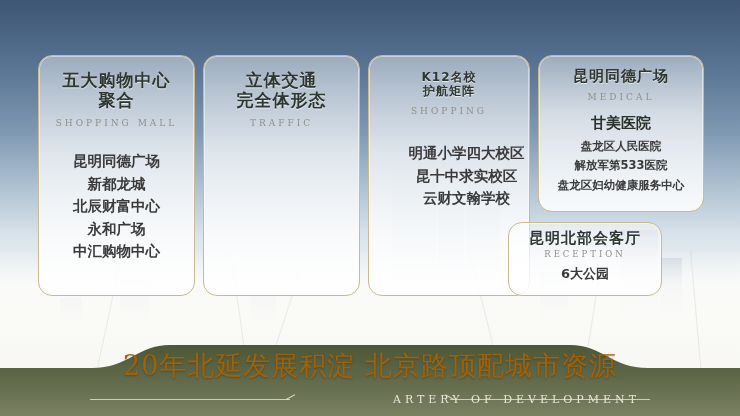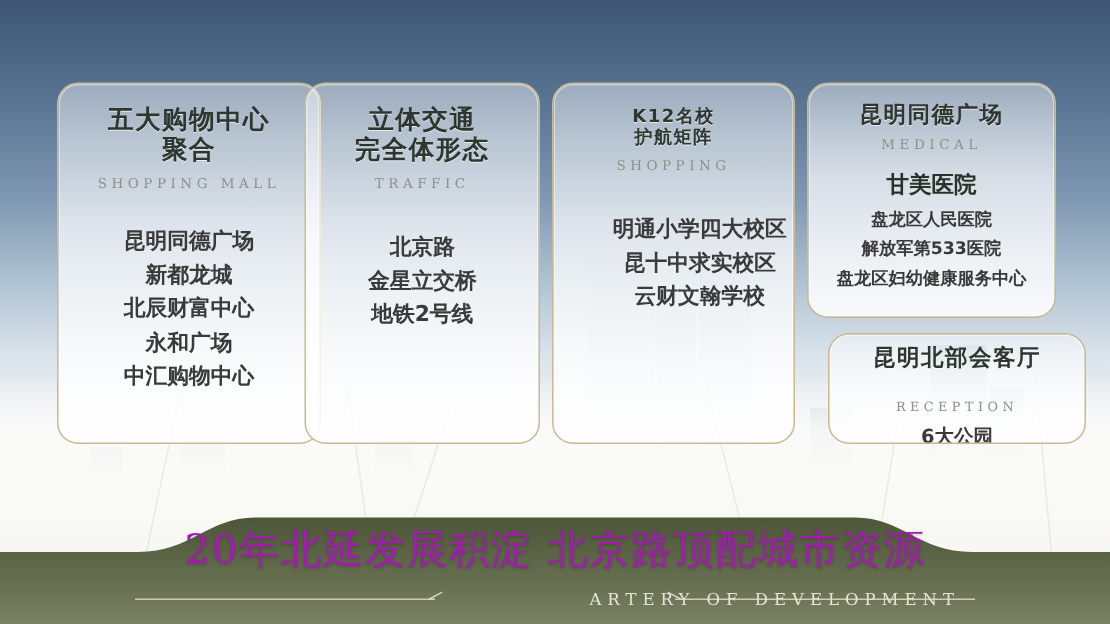--- a/index.html
+++ b/index.html
@@ -46,25 +46,25 @@
   .card{
     position:absolute;
     border:1px solid #cbb98f;
     border-radius:14px;
     background:linear-gradient(180deg,rgba(255,255,255,.42) 0%,rgba(255,255,255,.70) 40%,rgba(255,255,255,.88) 100%);
     box-shadow:0 0 0 1px rgba(255,255,255,.45) inset;
     box-sizing:border-box;
     text-align:center;
     overflow:hidden;
   }
-  .c1{left:38px; top:55px;  width:176px;height:241px;}
+  .c1{left:38px; top:55px;  width:157px;height:241px;}
   .c2{left:203px;top:55px;  width:157px;height:241px;}
   .c3{left:368px;top:55px;  width:162px;height:241px;}
   .c4{left:538px;top:55px;  width:166px;height:157px;}
-  .c5{left:552px;top:222px; width:172px;height:74px;}
+  .c5{left:508px;top:222px; width:154px;height:74px;}
 
   .cn-title{
     font-weight:bold;
     color:#2e3630;
     line-height:1.18;
     letter-spacing:1px;
     text-shadow:0 1px 0 rgba(255,255,255,.65);
     white-space:pre-line;
   }
   .en-sub{
@@ -95,34 +95,34 @@
   .c3 .cn-title{font-size:12px;margin-top:14px;}
   .c3 .en-sub{margin-top:8px;}
   .c3 .item-list{font-size:14.5px;margin-top:26px;}
 
   .c4 .cn-title{font-size:15px;margin-top:12px;}
   .c4 .en-sub{margin-top:6px;font-size:9px;}
   .c4 .lead{font-size:15px;margin-top:12px;}
   .c4 .item-list{font-size:11.5px;margin-top:4px;line-height:1.7;}
 
   .c5 .cn-title{font-size:15px;margin-top:7px;}
-  .c5 .en-sub{margin-top:19px;font-size:8.5px;}
+  .c5 .en-sub{margin-top:1px;font-size:8.5px;}
   .c5 .item-list{font-size:13px;margin-top:5px;}
 
   
   .banner-wrap{position:absolute;left:0;top:340px;width:740px;height:76px;}
   .banner-svg{position:absolute;left:0;top:0;}
   .banner-text{
     position:absolute;left:0;top:0;width:740px;height:76px;
     display:flex;flex-direction:column;align-items:center;justify-content:flex-start;
   }
   .banner-cn{
     margin-top:8px;
     font-family:"DejaVu Serif","Liberation Serif",serif;
-    font-size:27px;color:#a21caf;letter-spacing:1px;white-space:nowrap;
+    font-size:27px;color:#a16207;letter-spacing:1px;white-space:nowrap;
     text-shadow:0 1px 2px rgba(0,0,0,.22);
   }
   .banner-sub-row{
     position:relative;width:560px;height:18px;margin-top:6px;
     display:flex;align-items:center;justify-content:flex-end;
   }
   .banner-en{
     font-family:"DejaVu Serif","Liberation Serif",serif;
     font-size:11px;color:#e6e5d8;letter-spacing:4px;white-space:nowrap;
     padding:0 10px;position:relative;z-index:2;
@@ -172,23 +172,20 @@
 新都龙城
 北辰财富中心
 永和广场
 中汇购物中心</div>
   </div>
 
   <div class="card c2">
     <div class="cn-title">立体交通
 完全体形态</div>
     <div class="en-sub">TRAFFIC</div>
-    <div class="item-list" style="white-space:pre-line;">北京路
-金星立交桥
-地铁2号线</div>
   </div>
 
   <div class="card c3">
     <div class="cn-title">K12名校
 护航矩阵</div>
     <div class="en-sub">SHOPPING</div>
     <div class="item-list" style="white-space:pre-line;margin-left:35px;">明通小学四大校区
 昆十中求实校区
 云财文翰学校</div>
   </div>

